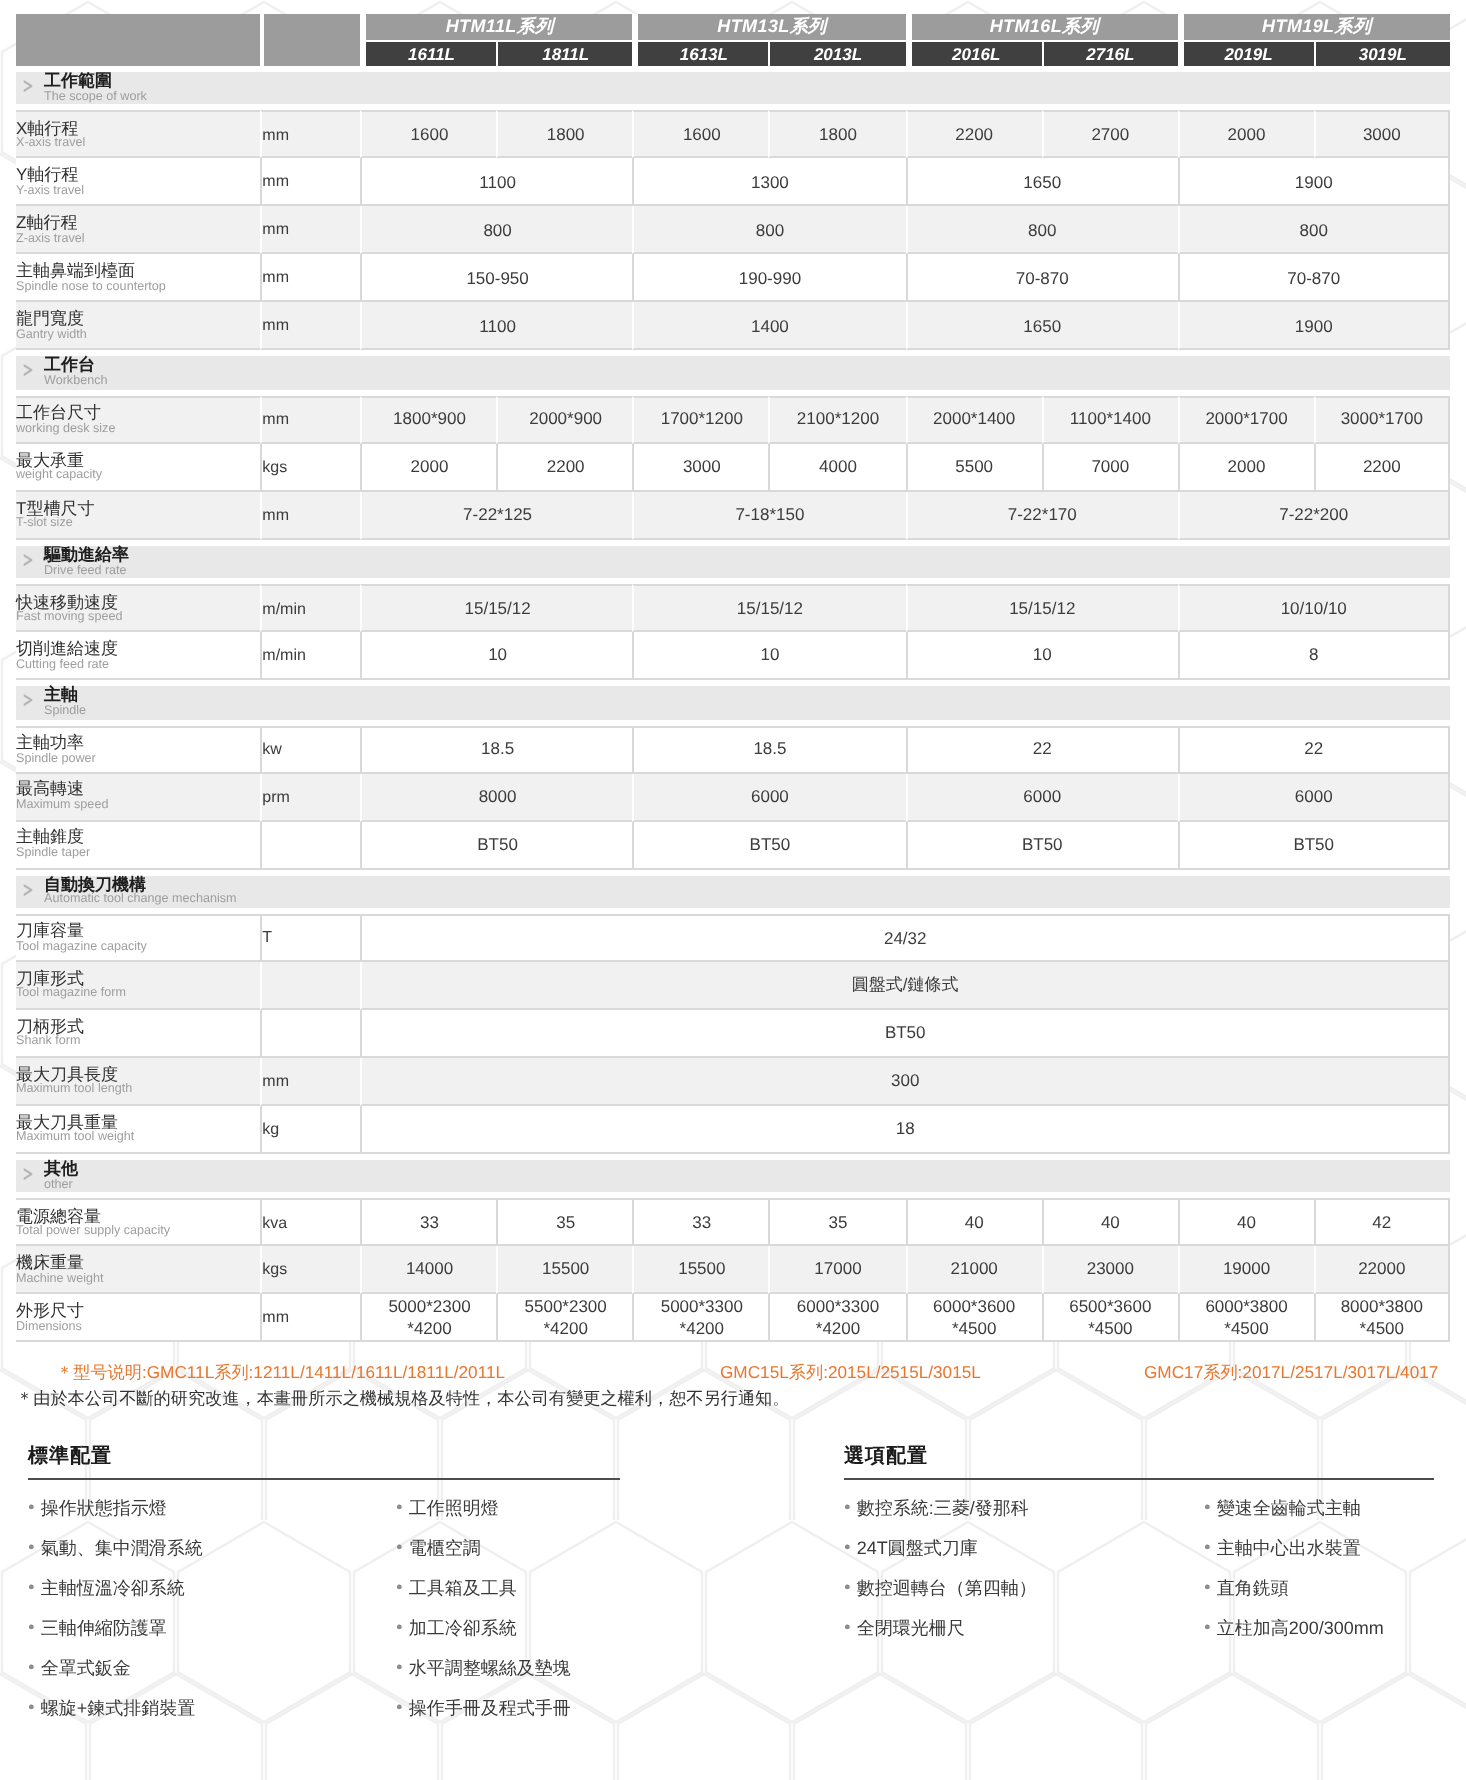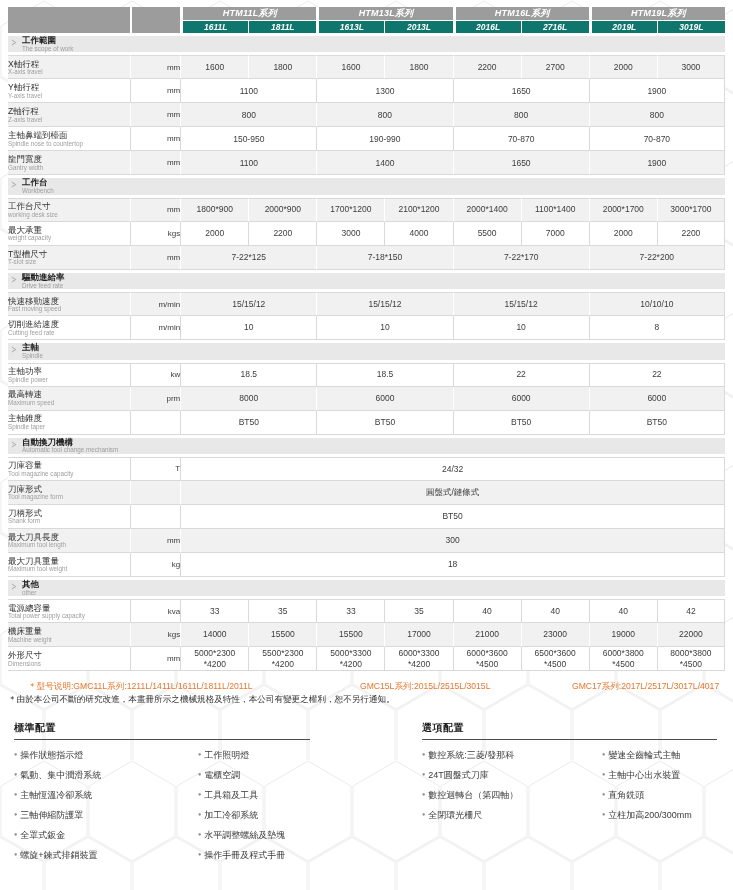--- a/index.html
+++ b/index.html
@@ -10,36 +10,36 @@
   .content { position:relative; z-index:1; padding-top:7px; }
 
   
   table.spec { width:717px; margin-left:8px; border-collapse:separate; border-spacing:0; table-layout:fixed; }
   table.spec th, table.spec td { padding:0; vertical-align:middle; }
 
   thead th { background:#9c9c9c; color:#fff; font-weight:bold; font-size:9px; height:13px; text-align:center;font-style:italic; }
   th.corner { background:#9c9c9c; }
   th.corner.unit-c { border-left:2px solid #fff; }
   th.series { border-left:3px solid #fff; letter-spacing:.2px; }
-  th.model { background:#0f766e; border-top:1px solid #fff; border-left:1px solid #fff; font-size:8.5px; }
+  th.model { background:#404040; border-top:1px solid #fff; border-left:1px solid #fff; font-size:8.5px; }
   th.model.pair-start { border-left:3px solid #fff; }
 
   tr.band td { background:#e8e8e8; height:20px; border-top:3px solid #fff; border-bottom:3px solid #fff; }
   .band-inner { position:relative; padding-left:14px; }
   .band-chev { position:absolute; left:2px; top:1px; color:#b5b5b5; font-size:8px; font-weight:bold; transform:scaleY(1.5); display:inline-block; }
   .band-cjk { font-size:8.5px; font-weight:bold; color:#1f1f1f; line-height:1.15; }
   .band-en { font-size:6.3px; color:#9e9e9e; line-height:1.05; }
 
   tr.drow td { height:24px; border-bottom:1px solid #d9d9d9; background:#fff; }
   tr.drow.sec-first td { border-top:1px solid #d9d9d9; }
   tr.drow.gray td { background:#f1f1f1; }
   td.param { padding:2px 2px 2px 14px; }
   .p-cjk { font-size:8.5px; color:#303030; line-height:1.25; }
   .p-en { font-size:6.3px; color:#9e9e9e; line-height:1.05; }
-  td.unit { text-align:right; font-size:8px; color:#3c3c3c; border-left:1px solid #d9d9d9; }
+  td.unit { text-align:left; font-size:8px; color:#3c3c3c; border-left:1px solid #d9d9d9; }
   td.val { text-align:center; font-size:8.5px; color:#3c3c3c; border-left:1px solid #d9d9d9; white-space:pre-line; line-height:1.25; }
   td.last { border-right:1px solid #d9d9d9; }
   tr.drow.gray td.unit, tr.drow.gray td.val { border-left-color:#fff; }
 
   
   .notes { margin:9px 8px 0 8px; }
   .note-orange { display:flex; color:#e8762c; font-size:8.6px; line-height:1.4; }
   .note-orange span:nth-child(1){ width:332px;margin-left:20px; }
   .note-orange span:nth-child(2){ width:212px; }
   .note-dark { color:#333; font-size:8.6px; line-height:1.45; margin-top:1px; }

